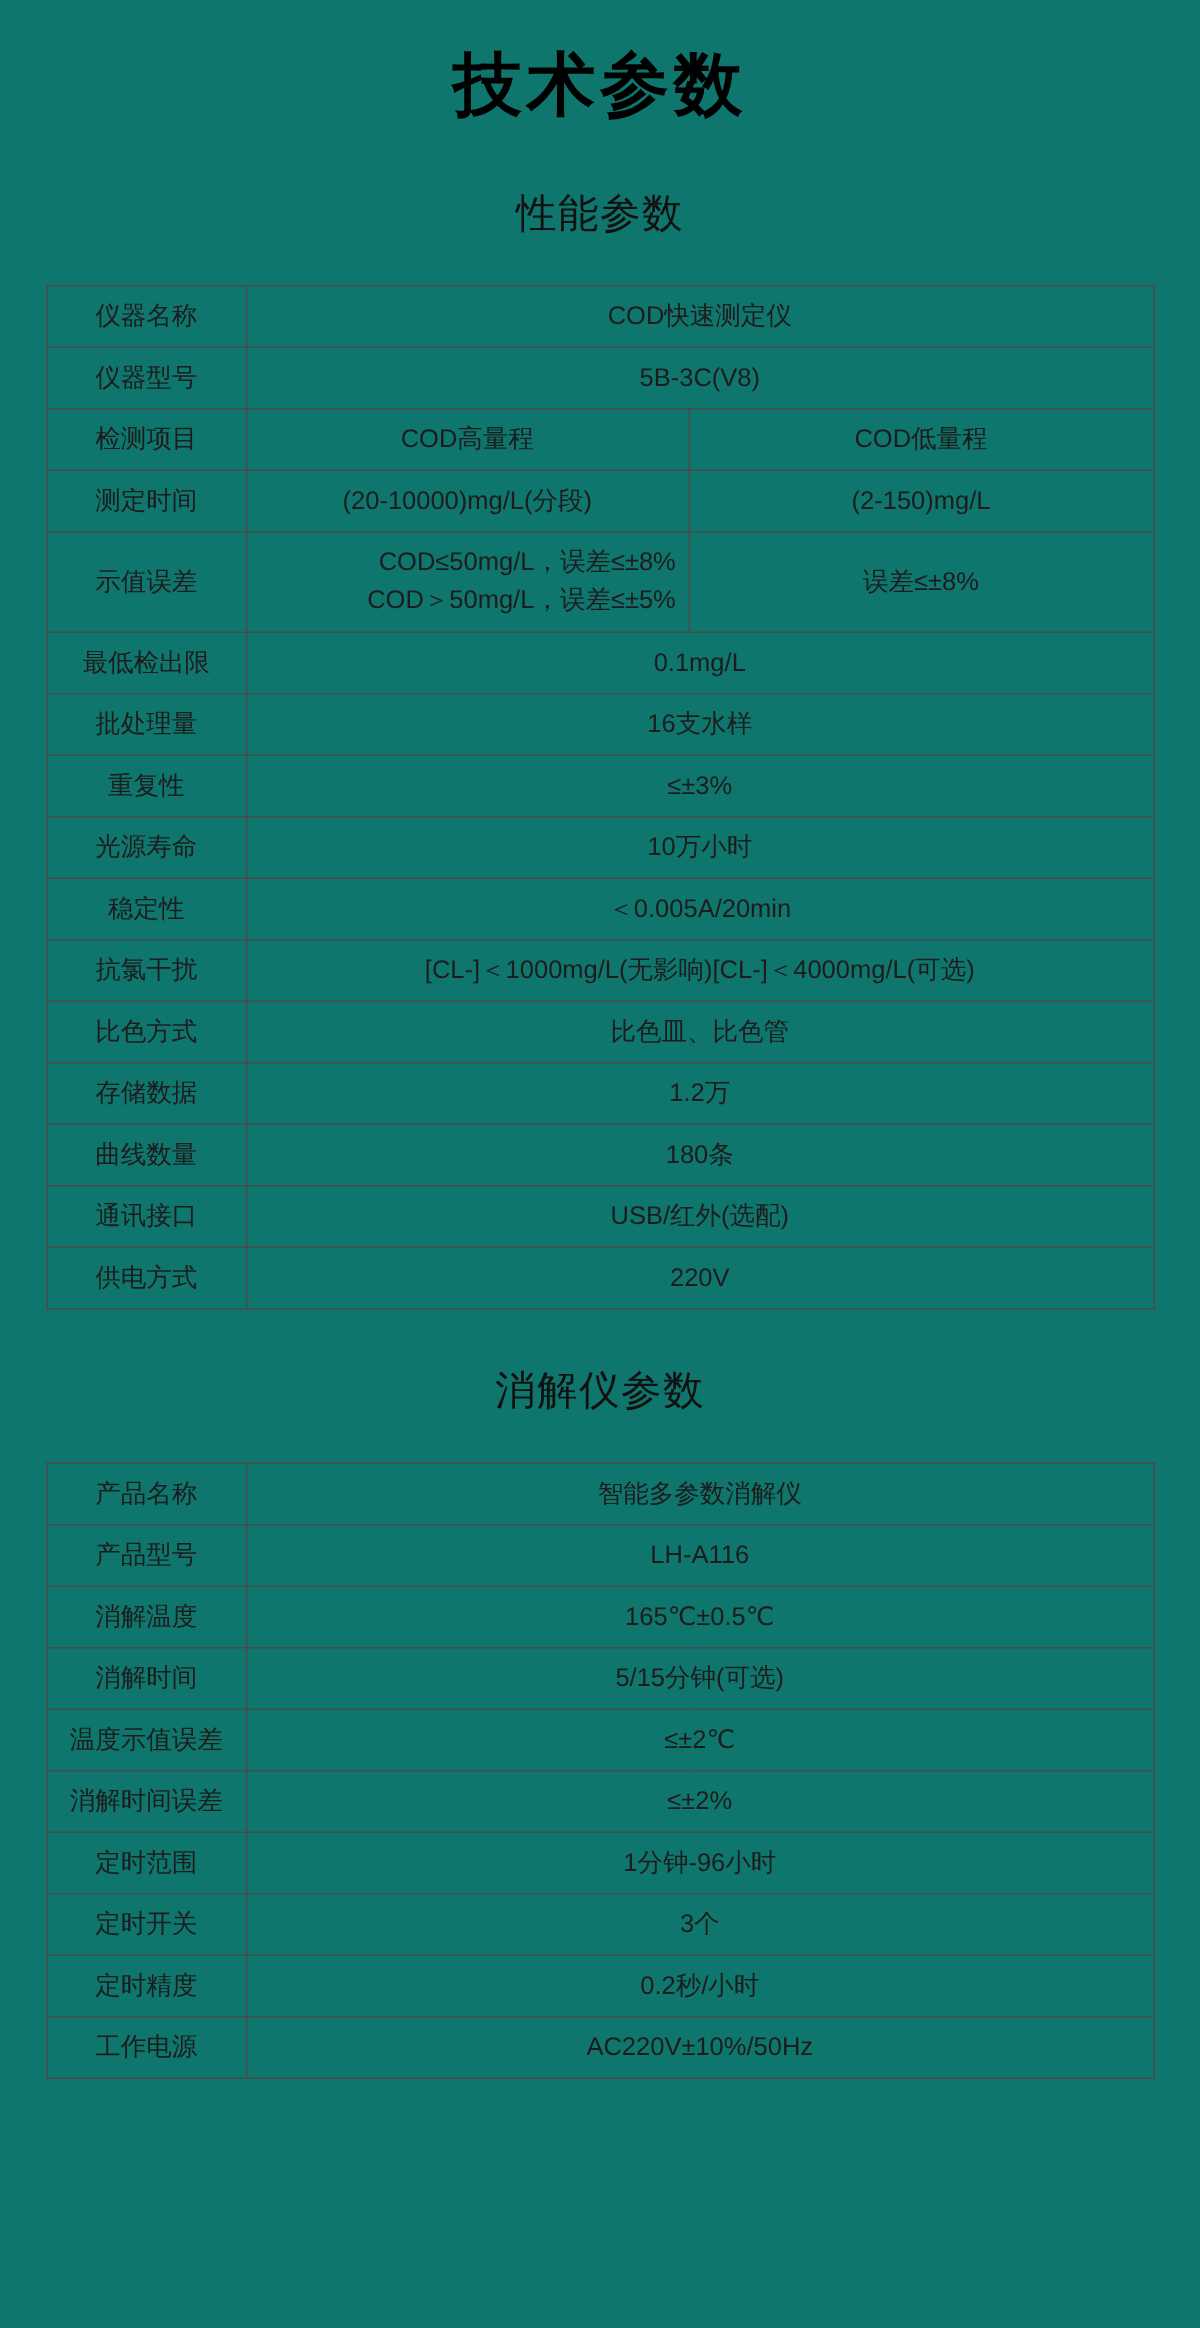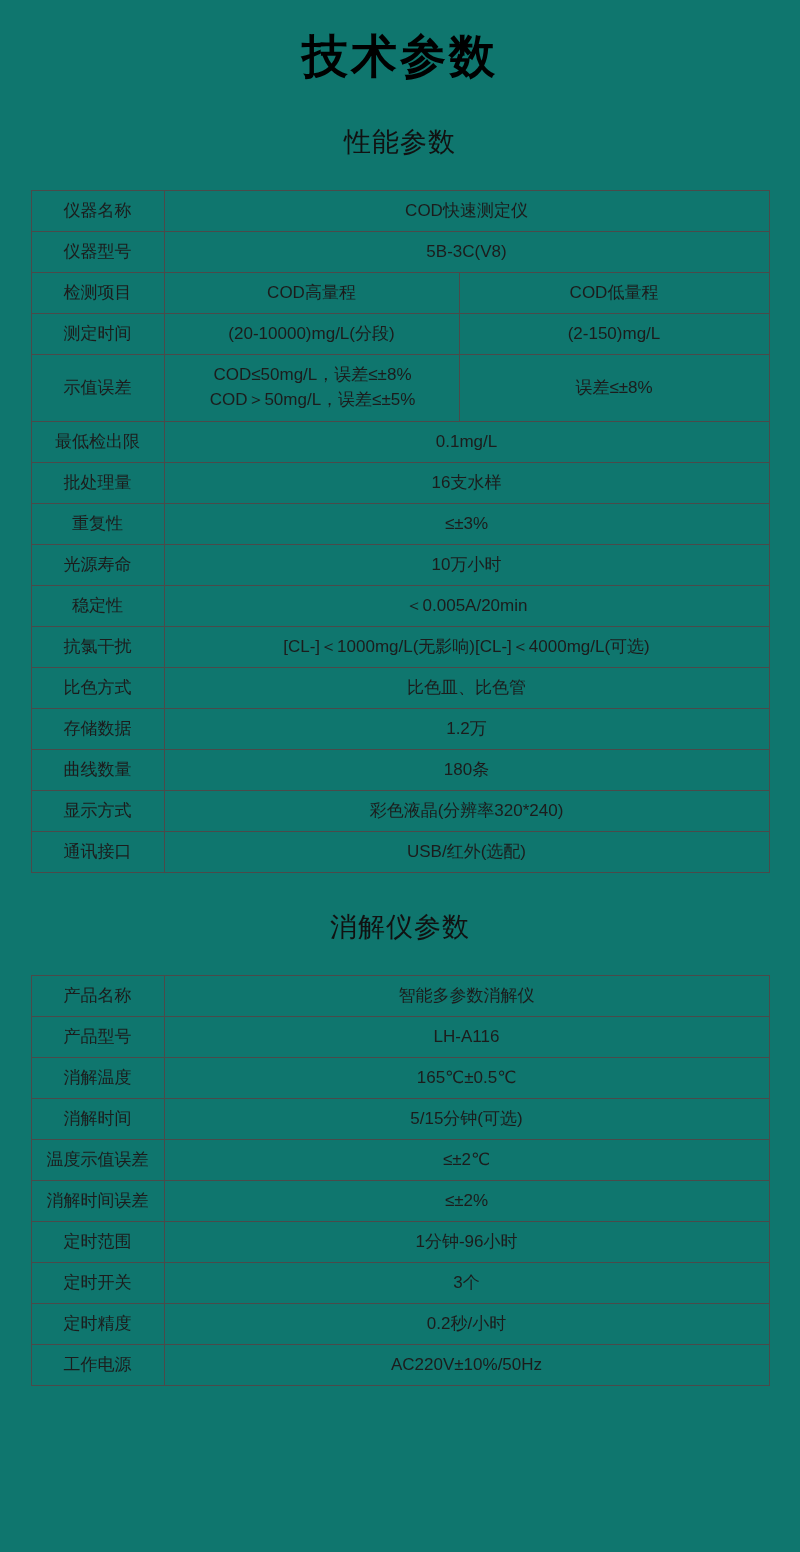--- a/index.html
+++ b/index.html
@@ -49,21 +49,21 @@
     padding: 4px 8px;
     height: 32px;
     line-height: 1.45;
     word-break: break-all;
   }
   table.spec tr.tall th,
   table.spec tr.tall td {
     height: 58px;
   }
   table.spec td.align-left {
-    text-align: center;
+    text-align: right;
     padding-left: 10px;
   }
   .bottom-spacer { height: 40px; }
 </style>
 </head>
 <body>
 
 <div class="page">
 
   <h1 class="doc-title">技术参数</h1>
@@ -130,26 +130,26 @@
         </tr>
         <tr>
           <th>存储数据</th>
           <td colspan="2">1.2万</td>
         </tr>
         <tr>
           <th>曲线数量</th>
           <td colspan="2">180条</td>
         </tr>
         <tr>
-          <th>显示方式</th>
-          <td colspan="2">彩色液晶(分辨率320*240)</td>
-        </tr>
-        <tr>
           <th>通讯接口</th>
           <td colspan="2">USB/红外(选配)</td>
+        </tr>
+        <tr>
+          <th>供电方式</th>
+          <td colspan="2">220V</td>
         </tr>
       </tbody>
   </table>
 
   <h2 class="section-title">消解仪参数</h2>
 
   <table class="spec">
     <colgroup>
       <col style="width:133px">
       <col style="width:295px">

